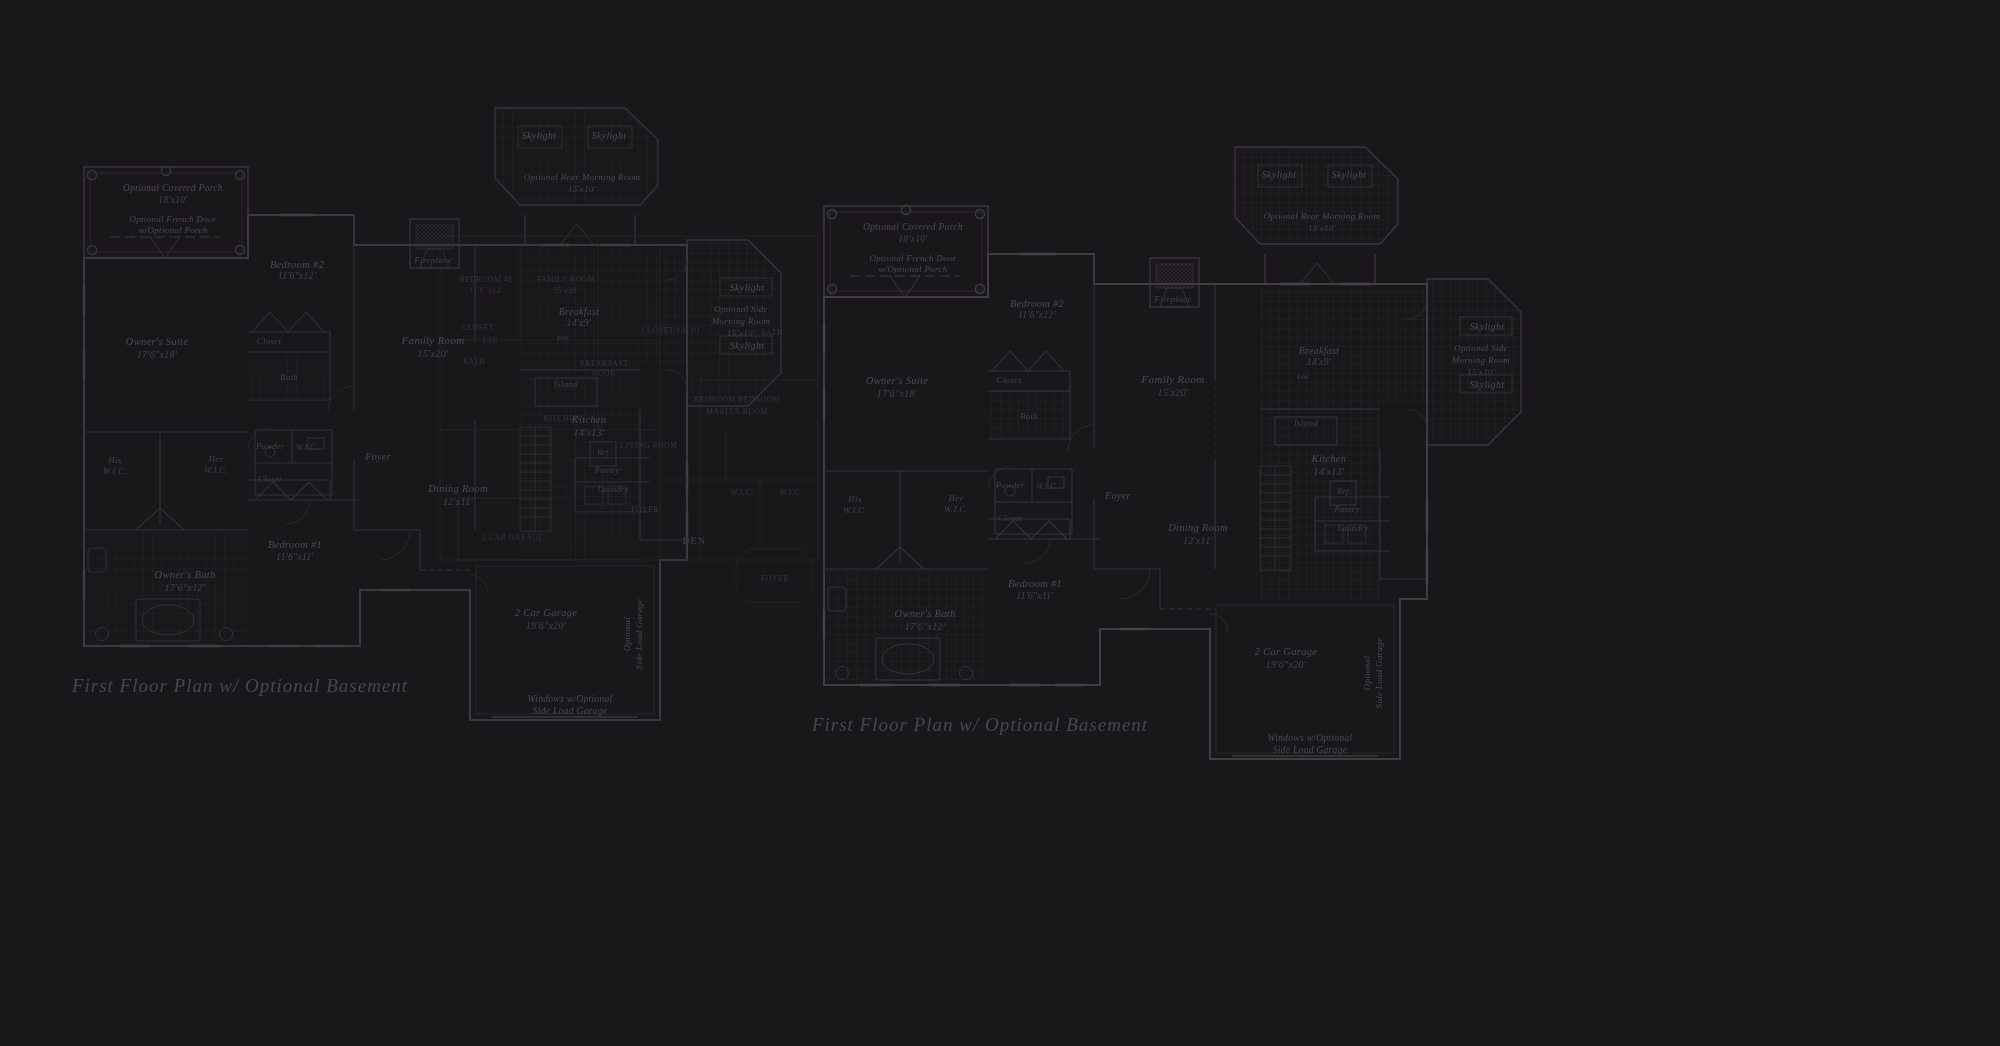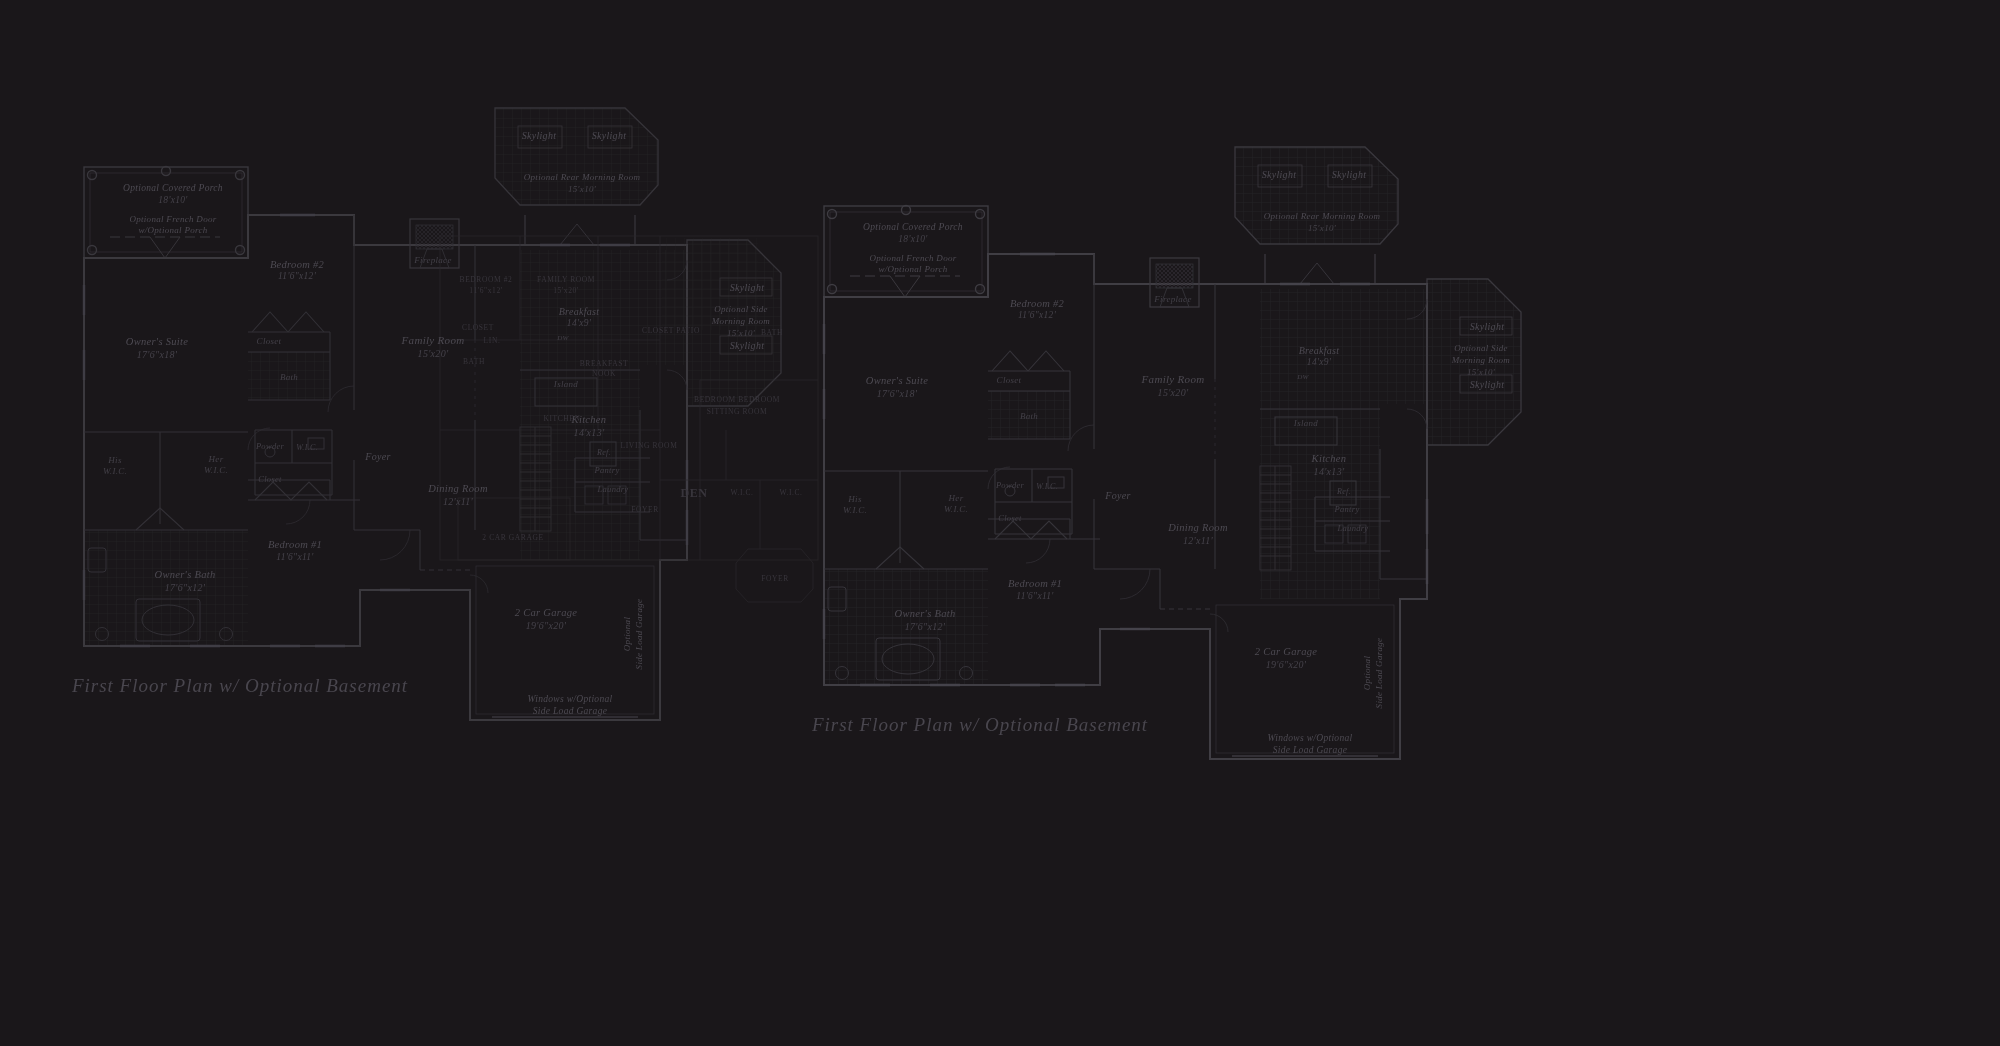--- a/index.html
+++ b/index.html
@@ -269,23 +269,23 @@
       <div class="lbl caps" style="left: 566px; top: 279px; font-size: 7.5px;">FAMILY ROOM</div>
       <div class="lbl caps" style="left: 566px; top: 290px; font-size: 7.5px;">15'x20'</div>
       <div class="lbl caps" style="left: 478px; top: 327px; font-size: 7.5px;">CLOSET</div>
       <div class="lbl caps" style="left: 492px; top: 340px; font-size: 7.5px;">LIN.</div>
       <div class="lbl caps" style="left: 474px; top: 361px; font-size: 7.5px;">BATH</div>
       <div class="lbl caps" style="left: 604px; top: 363px; font-size: 7.5px;">BREAKFAST</div>
       <div class="lbl caps" style="left: 604px; top: 373px; font-size: 7.5px;">NOOK</div>
       <div class="lbl caps" style="left: 562px; top: 418px; font-size: 7.5px;">KITCHEN</div>
       <div class="lbl caps" style="left: 649px; top: 445px; font-size: 7.5px;">LIVING ROOM</div>
       <div class="lbl caps" style="left: 737px; top: 399px; font-size: 7.5px;">BEDROOM BEDROOM</div>
-      <div class="lbl caps" style="left: 737px; top: 411px; font-size: 7.5px;">SITTING ROOM</div>
+      <div class="lbl caps" style="left: 737px; top: 411px; font-size: 7.5px;">MASTER ROOM</div>
       <div class="lbl caps" style="left: 742px; top: 492px; font-size: 7.5px;">W.I.C.</div>
       <div class="lbl caps" style="left: 791px; top: 492px; font-size: 7.5px;">W.I.C.</div>
       <div class="lbl caps" style="left: 645px; top: 509px; font-size: 7.5px;">FOYER</div>
-      <div class="lbl caps" style="left: 694px; top: 493px; font-size: 12px; font-weight: bold;">DEN</div>
+      <div class="lbl caps" style="left: 694px; top: 540px; font-size: 10px; font-weight: bold;">DEN</div>
       <div class="lbl caps" style="left: 513px; top: 537px; font-size: 7.5px;">2 CAR GARAGE</div>
       <div class="lbl caps" style="left: 671px; top: 330px; font-size: 7.5px;">CLOSET PATIO</div>
       <div class="lbl caps" style="left: 772px; top: 332px; font-size: 7.5px;">BATH</div>
       <div class="lbl caps" style="left: 775px; top: 578px; font-size: 7.5px;">FOYER</div>
     </div>
 </div>
 
 </body></html>

